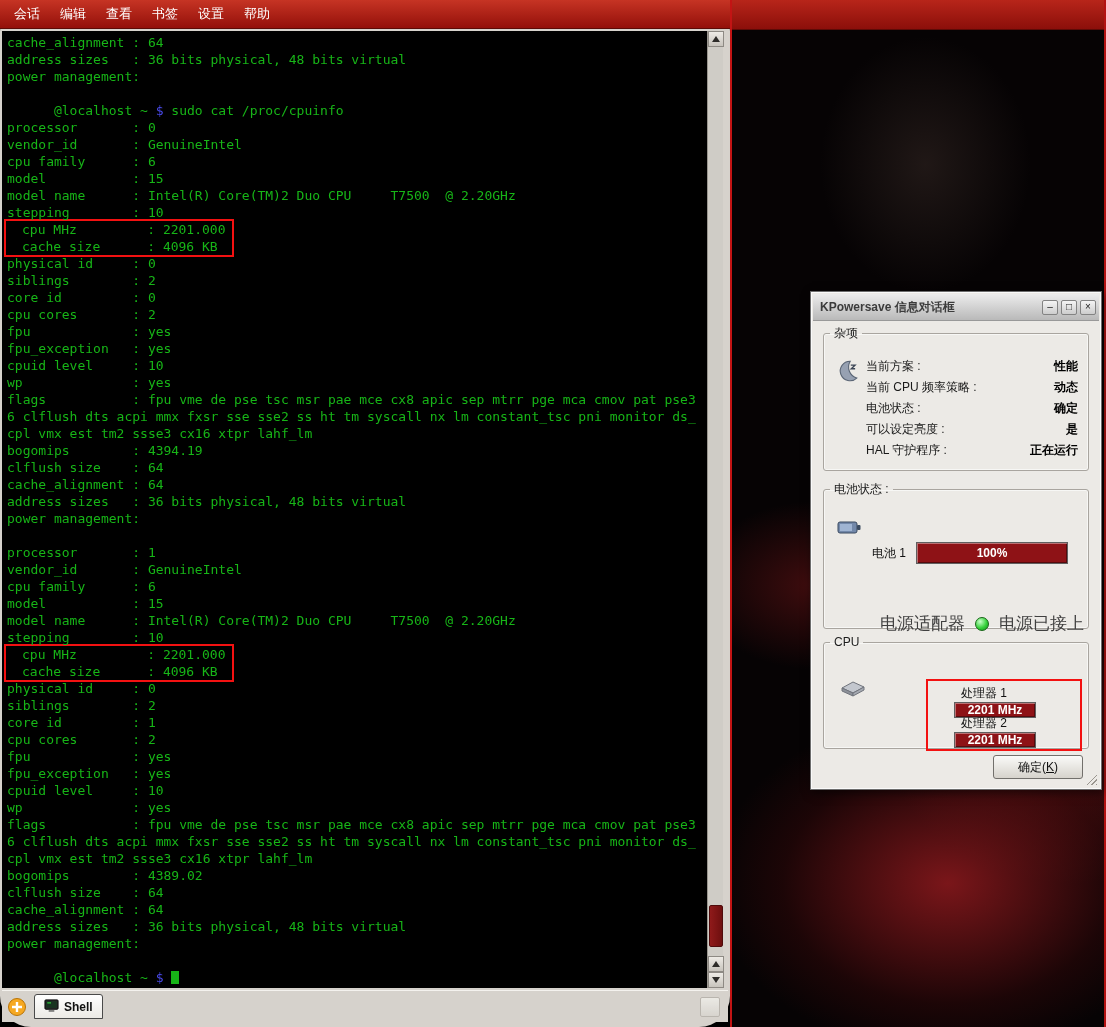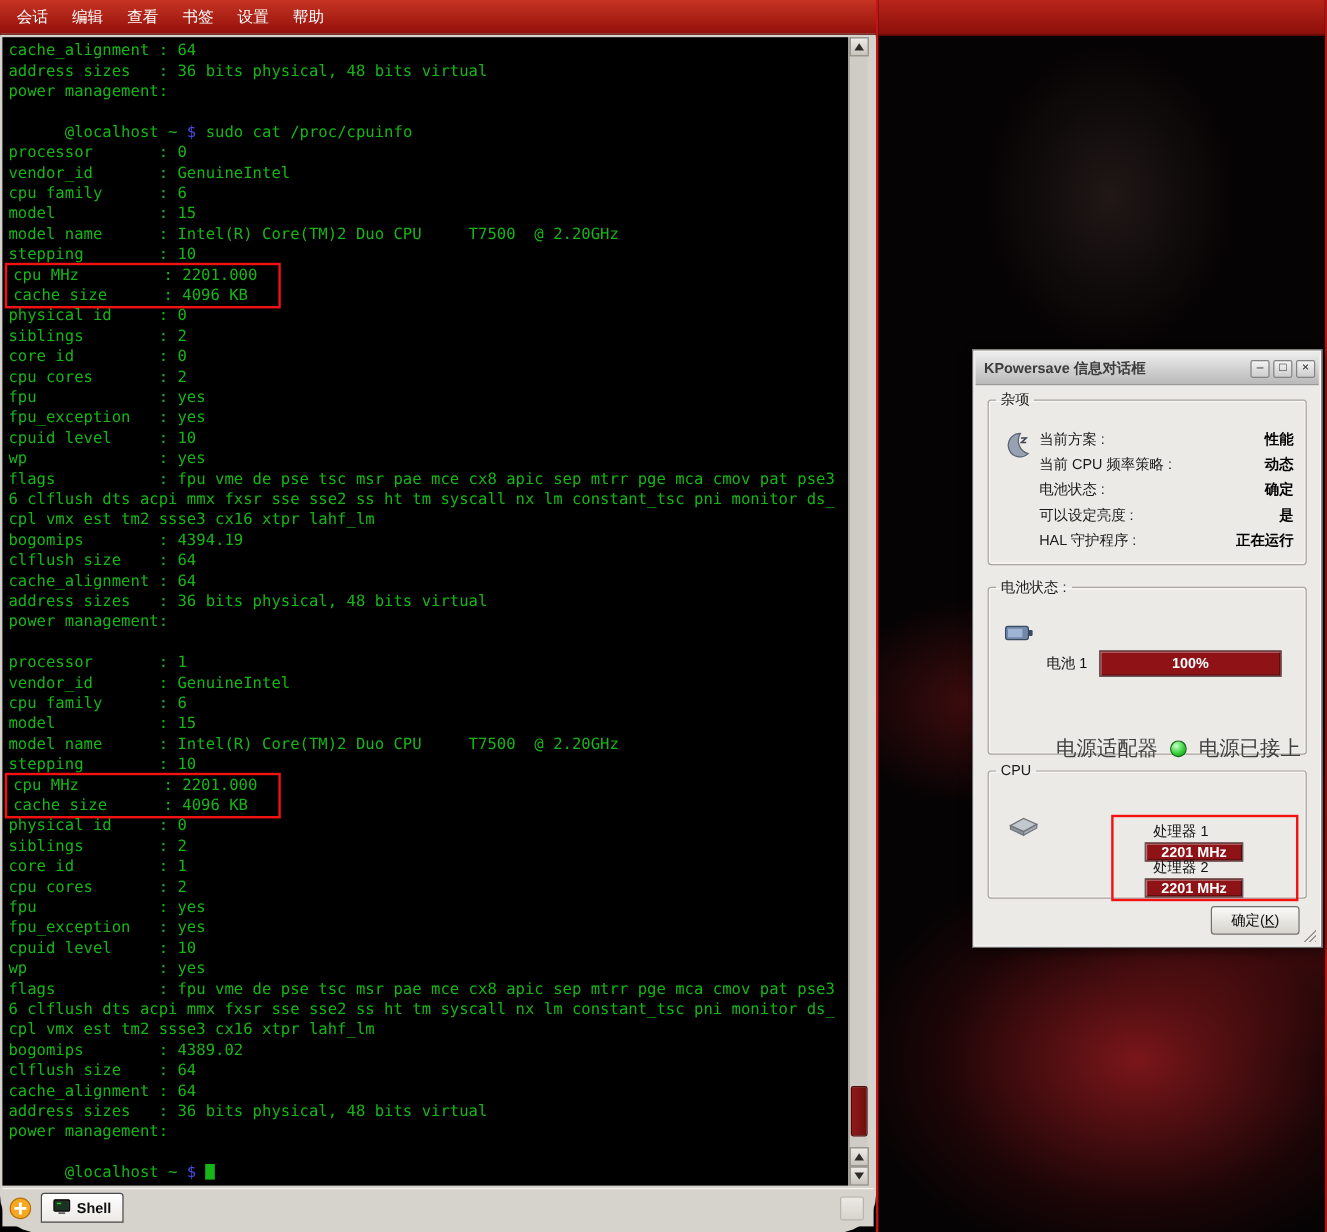--- a/index.html
+++ b/index.html
@@ -13,21 +13,21 @@
            border-bottom:1px solid #5e0a06;}
   .menu-item{color:#fff;font-size:13px;padding:0 10px;height:100%;display:flex;align-items:center;cursor:default;}
 
   .term-area{position:absolute;left:2px;top:31px;width:705px;height:957px;background:#000;overflow:hidden;}
   .term-text{font-family:"DejaVu Sans Mono",monospace;font-size:13px;line-height:17px;color:#17b517;
              white-space:pre;padding:3px 0 0 5px;}
   .tline{height:17px;}
   .c-green{color:#17b517}
   .c-blue{color:#4949e8}
   .cursor{display:inline-block;width:8px;height:13px;background:#17b517;vertical-align:-2px;}
-  .tblock.hl{box-sizing:border-box;width:230px;border:2px solid #f31111;margin:-2px 0 -2px -3px;padding-left:5px;}
+  .tblock.hl{box-sizing:border-box;width:230px;border:2px solid #f31111;margin:-2px 0 -2px -3px;padding-left:16px;}
 
   .vscroll{position:absolute;left:707px;top:31px;width:16px;height:957px;background:#cfccc6;
            border-left:1px solid #9a968f;box-sizing:border-box;}
   .sb-btn{position:absolute;left:0;width:16px;height:16px;box-sizing:border-box;
           background:linear-gradient(#eeebe6,#c8c4bd);border:1px solid #8e8a84;
           display:flex;align-items:center;justify-content:center;}
   .sb-top{top:0}.sb-b1{bottom:16px}.sb-b2{bottom:0}
   .arr{width:0;height:0}
   .arr.up{border-left:4px solid transparent;border-right:4px solid transparent;border-bottom:6px solid #2e2c29;}
   .arr.down{border-left:4px solid transparent;border-right:4px solid transparent;border-top:6px solid #2e2c29;}
@@ -93,21 +93,21 @@
             justify-content:space-between;font-size:17px;color:#404040;}
   .led{width:12px;height:12px;border-radius:50%;border:1px solid #156615;
        background:radial-gradient(circle at 35% 30%,#c9ffc9,#37d23c 55%,#128a18);}
 
   .cpurows{position:absolute;left:114px;top:36px;}
   .cpurow{display:flex;align-items:center;height:20px;margin-bottom:10px;font-size:12px;color:#111;flex-direction:column;}
   .cpurow .lab{width:52px;white-space:nowrap;}
   .cpurow .pbar{width:82px;height:20px;margin-left:16px;}
   .cpu-hl{position:absolute;left:102px;top:30px;width:156px;height:72px;border:2px solid #f31111;box-sizing:border-box;}
 
-  .okbtn{position:absolute;right:16px;top:440px;width:74px;height:24px;box-sizing:border-box;
+  .okbtn{position:absolute;right:16px;top:440px;width:90px;height:24px;box-sizing:border-box;
          background:linear-gradient(#fafaf8,#d6d3cc);border:1px solid #72706c;border-radius:3px;
          font-size:12px;color:#111;font-family:inherit;}
   .okbtn .accel{text-decoration:underline;}
   .grip{position:absolute;right:2px;bottom:2px;width:13px;height:13px;
         background:repeating-linear-gradient(135deg,transparent 0 2px,#9a968f 2px 3px);
         clip-path:polygon(100% 0,100% 100%,0 100%);}
 </style>
 </head>
 <body>
 

